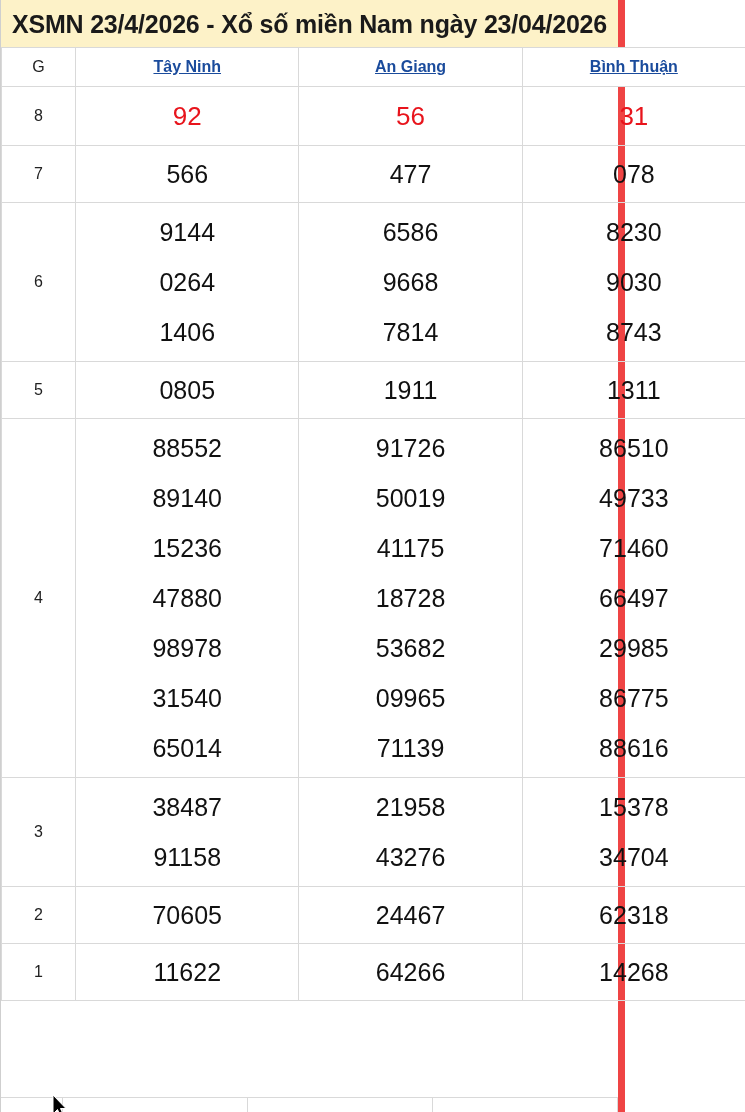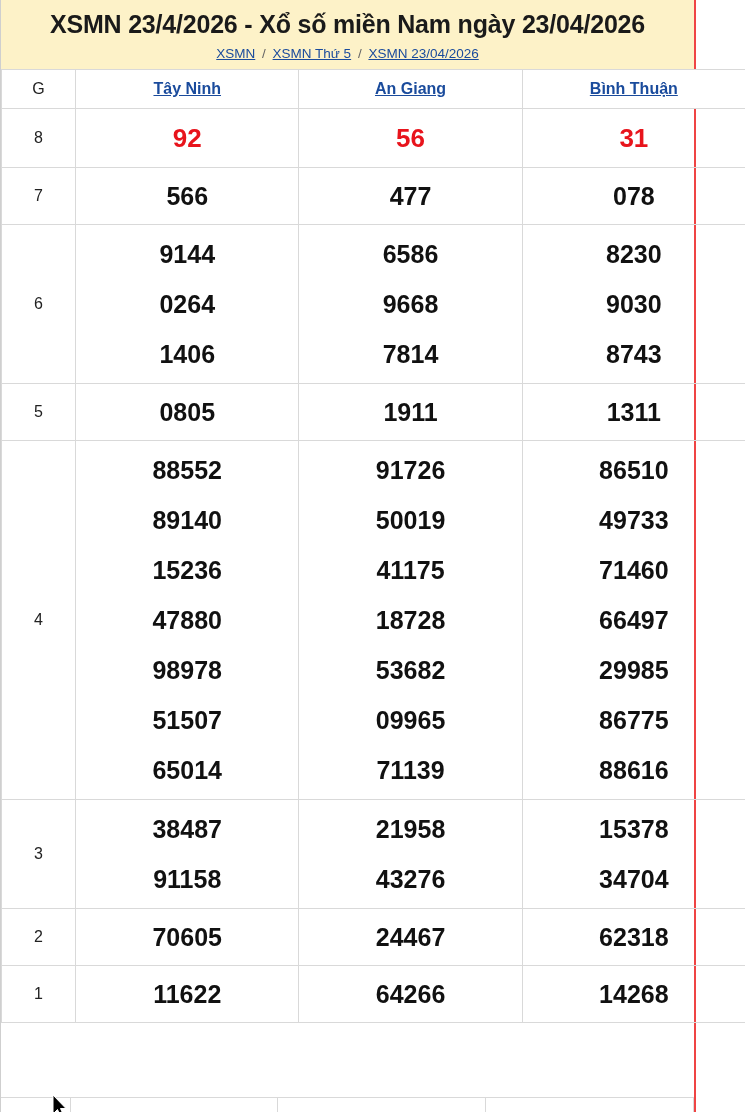--- a/index.html
+++ b/index.html
@@ -6,26 +6,26 @@
     margin: 0;
     padding: 0;
     background: #ffffff;
   }
   body {
     width: 745px;
     font-family: "Liberation Sans", sans-serif;
     color: #000000;
   }
   .page {
-    width: 696px;
+    width: 625px;
     min-height: 1112px;
     position: relative;
     box-sizing: border-box;
     border-left: 1px solid #cfcfcf;
-    border-right: 2px solid #ef4444;
+    border-right: 7px solid #ef4444;
   }
   .header {
     background: #fdf2c8;
     padding: 10px 8px 8px 8px;
     text-align: center;
   }
   .header h1 {
     margin: 0;
     font-size: 25px;
     font-weight: bold;
@@ -73,21 +73,21 @@
     font-weight: normal;
     font-size: 16px;
   }
   td.gcell {
     font-size: 16px;
     color: #222222;
     font-weight: normal;
   }
   td.nums {
     font-size: 25px;
-    font-weight: bold;
+    font-weight: normal;
     line-height: 50px;
     padding: 4px 0;
     color: #111111;
     margin-top: 46px;
   }
   td.nums .n {
     display: block;
   }
   tr.row-8 td.nums, tr.row-db td.nums {
     color: #e8141c;
@@ -121,27 +121,20 @@
   }
   .cursor svg { display: block; }
 </style>
 </head>
 <body>
 
 <div class="page">
 
   <div class="header">
     <h1>XSMN 23/4/2026 - Xổ số miền Nam ngày 23/04/2026</h1>
-    <div class="breadcrumb">
-      <a href="#">XSMN</a>
-      <span class="sep">/</span>
-      <a href="#">XSMN Thứ 5</a>
-      <span class="sep">/</span>
-      <a href="#">XSMN 23/04/2026</a>
-    </div>
   </div>
 
   <table class="result">
     <colgroup>
       <col class="c-g">
         <col class="c-p">
         <col class="c-p">
         <col class="c-p">
     </colgroup>
     <thead>
@@ -213,21 +206,21 @@
       </tr>
 
       <tr class="row-4">
         <td class="gcell">4</td>
         <td class="nums">
           <span class="n">88552</span>
           <span class="n">89140</span>
           <span class="n">15236</span>
           <span class="n">47880</span>
           <span class="n">98978</span>
-          <span class="n">51507</span>
+          <span class="n">31540</span>
           <span class="n">65014</span>
         </td>
         <td class="nums">
           <span class="n">91726</span>
           <span class="n">50019</span>
           <span class="n">41175</span>
           <span class="n">18728</span>
           <span class="n">53682</span>
           <span class="n">09965</span>
           <span class="n">71139</span>

